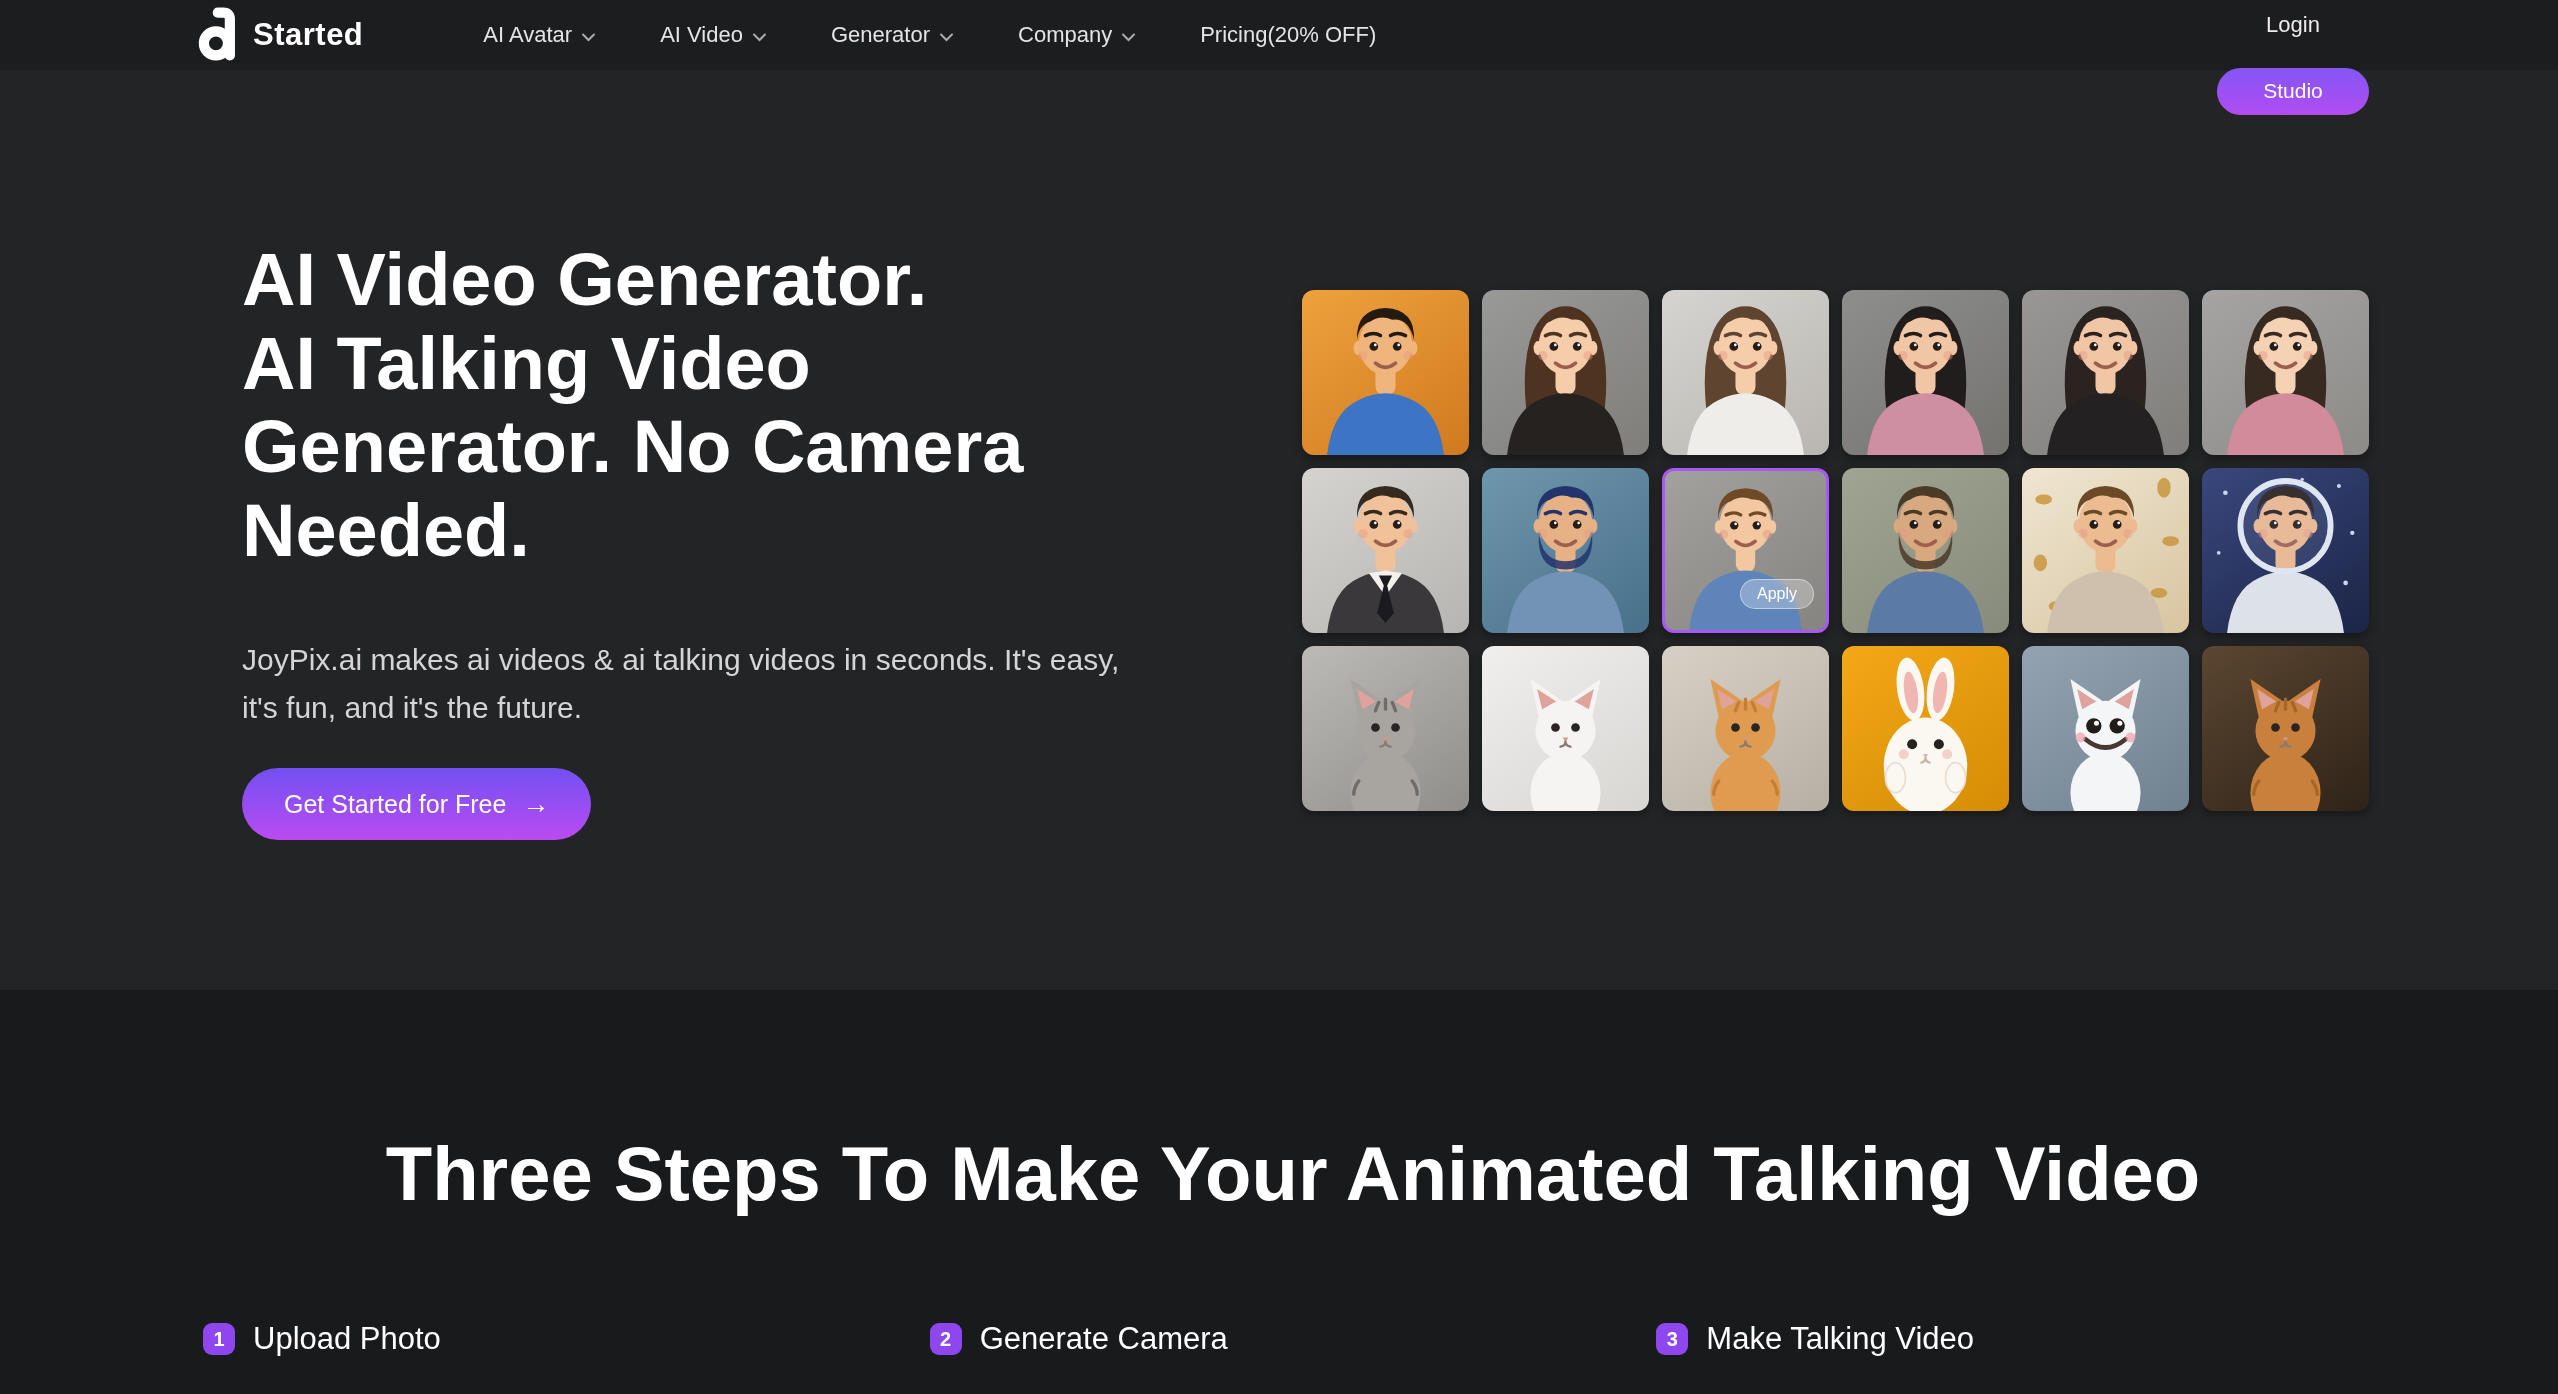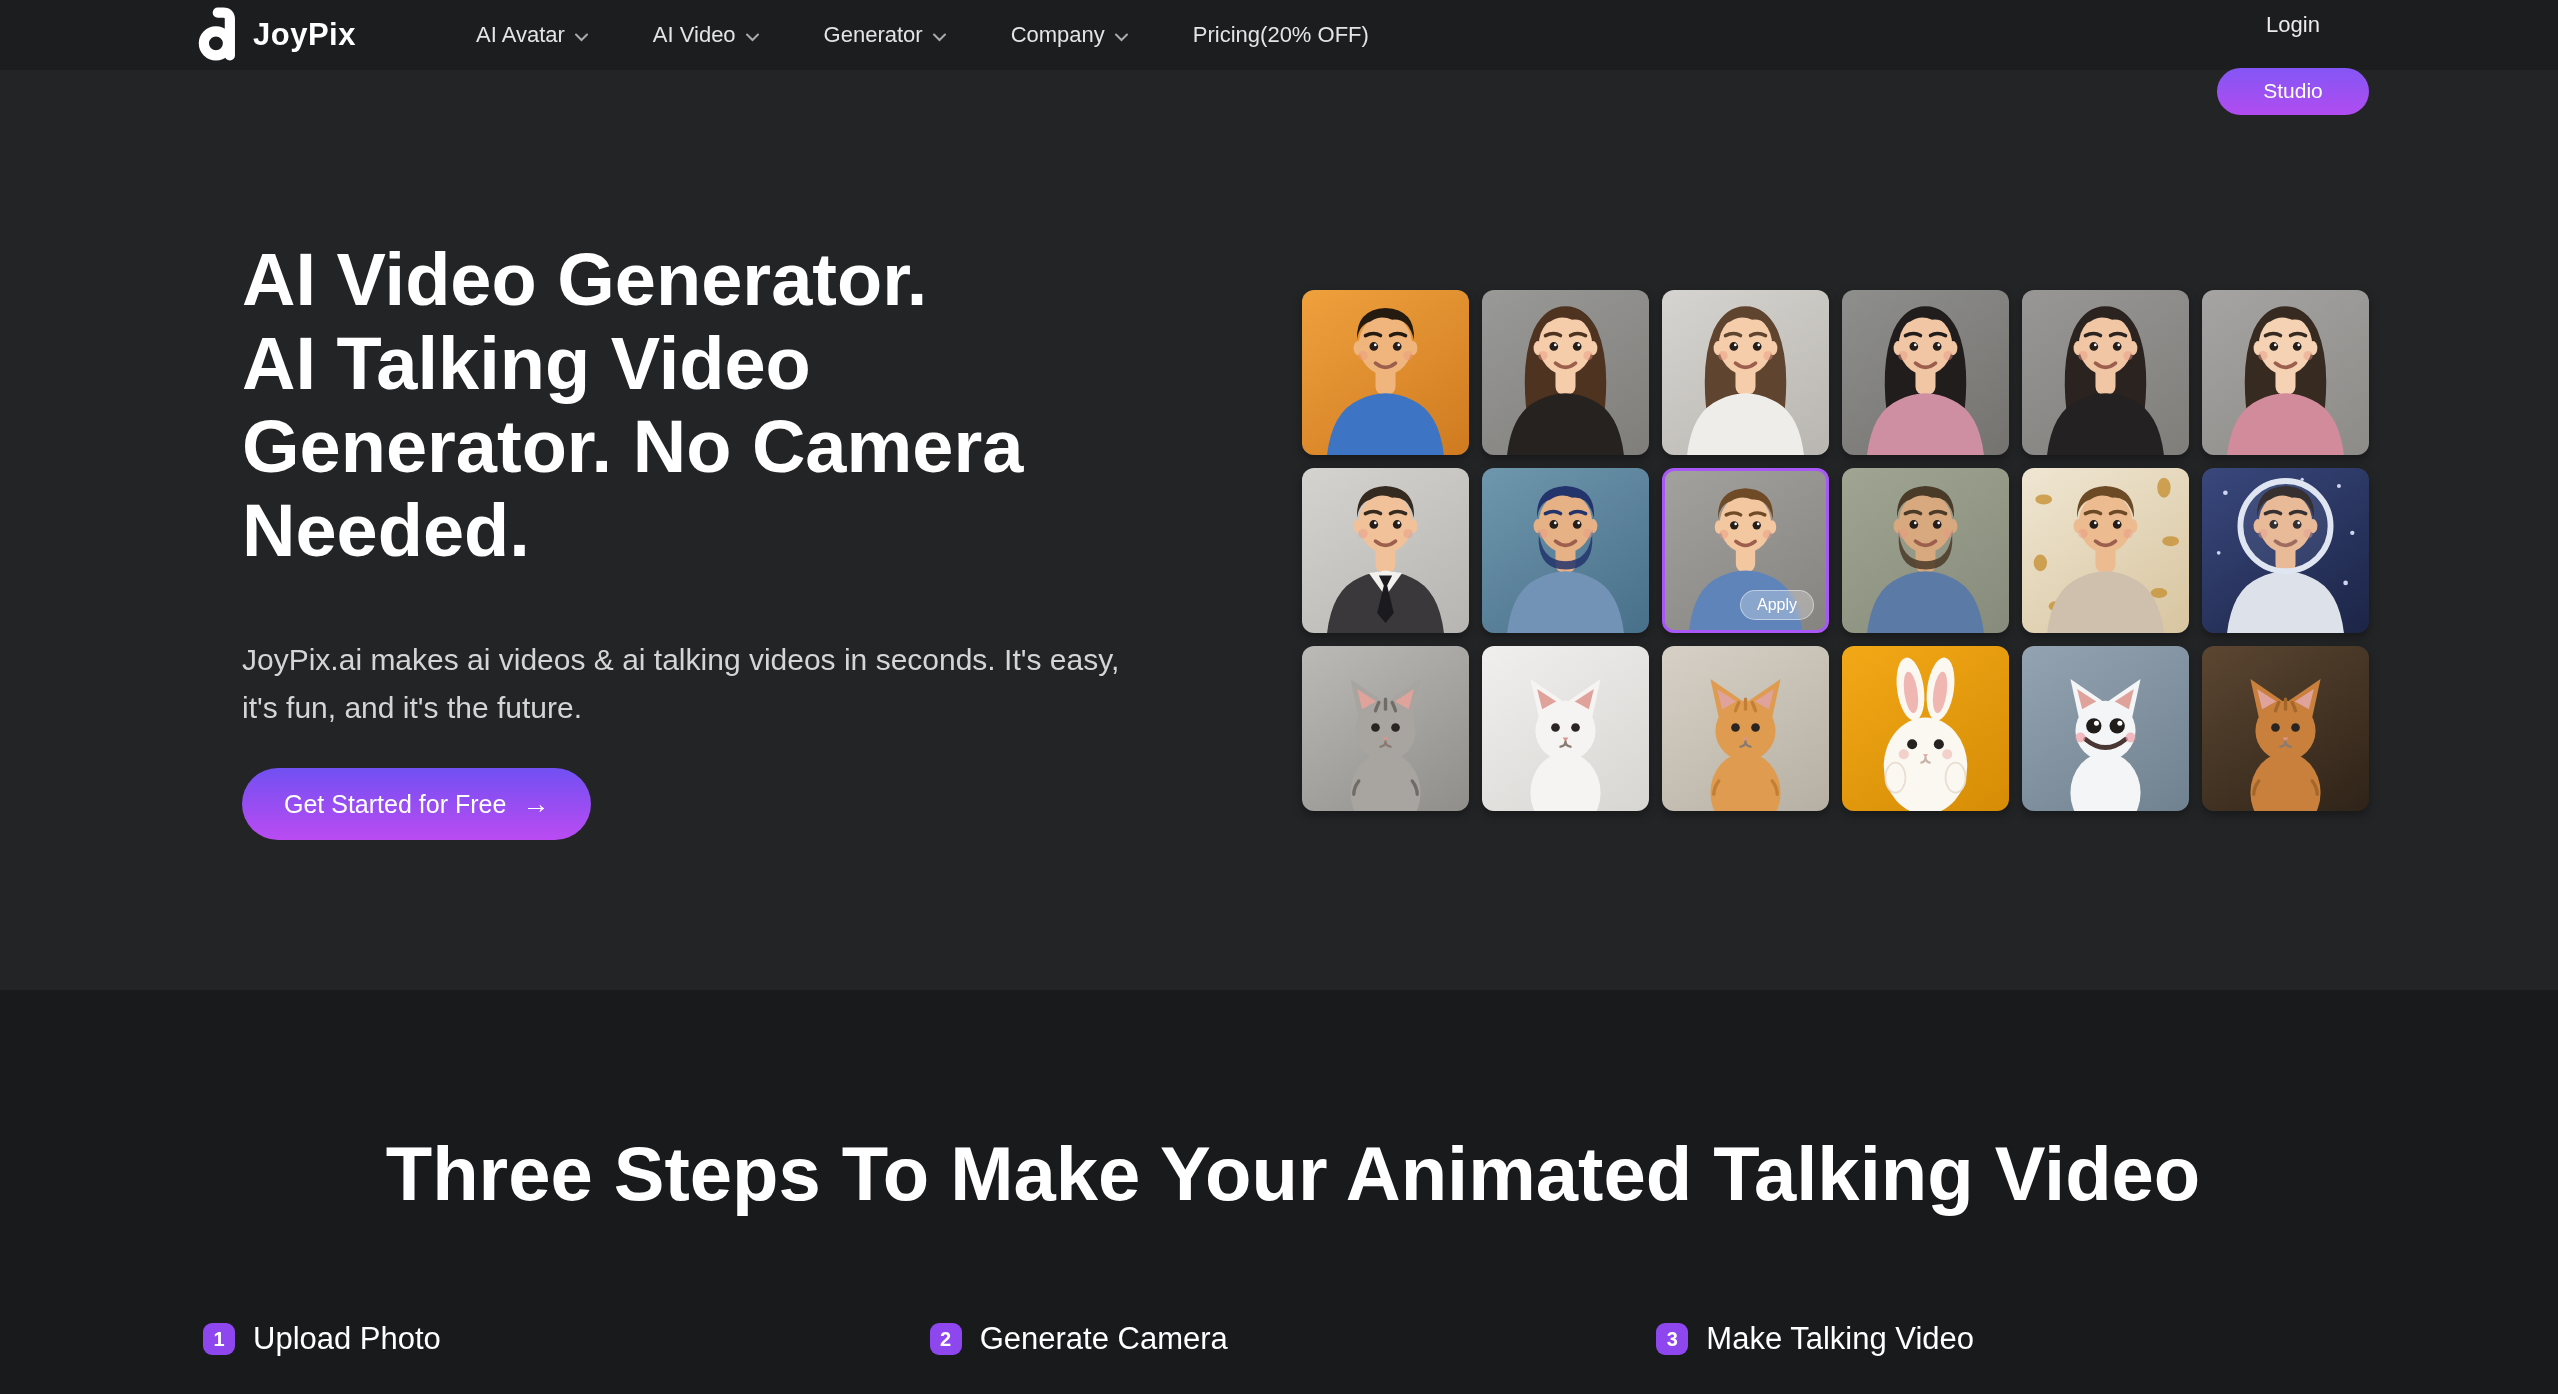--- a/index.html
+++ b/index.html
@@ -55,21 +55,21 @@
     margin-top:220px; width:1067px;
     display:grid; grid-template-columns:repeat(6,167px); grid-auto-rows:165px; gap:13px;
   }
   .av-cell {
     position:relative; border-radius:12px; overflow:hidden; cursor:pointer;
     box-shadow:0 4px 10px rgba(0,0,0,.35);
   }
   .av-cell svg { position:absolute; inset:0; width:100%; height:100%; }
   .av-cell.selected { border:3px solid var(--select); }
   .apply-badge {
-    position:absolute; right:12px; bottom:10px; z-index:2;
+    position:absolute; right:12px; bottom:21px; z-index:2;
     padding:5px 16px; border-radius:999px; font-size:16px; color:#fff;
     background:rgba(255,255,255,.28); border:1px solid rgba(255,255,255,.45);
     backdrop-filter:blur(2px);
   }
 
   
   .steps-sec { height:404px; background:#191a1c; padding-top:140px;padding-left:28px; }
   h2 { margin:0 0 104px; text-align:center; font-size:76px; font-weight:bold; color:#fff; }
   .steps { display:grid; grid-template-columns:repeat(3,1fr); }
   .step { display:flex; align-items:center; gap:18px; }
@@ -85,21 +85,21 @@
 
 <header>
   <div class="container nav-row">
     <div class="brand">
       <span>
         <svg width="52" height="56" viewBox="0 0 56 60">
           <path d="M44,52 V13 Q44,6 37,6 H31" stroke="#ffffff" stroke-width="11" fill="none" stroke-linecap="round"></path>
           <circle cx="29" cy="39" r="13" stroke="#ffffff" stroke-width="11" fill="none"></circle>
         </svg>
       </span>
-      <span class="brand-text">JoyPix</span>
+      <span class="brand-text">Started</span>
     </div>
 
     <ul class="menu" id="nav-menu">
         <li>
           <span>AI Avatar</span>
           <span><svg class="chev" viewBox="0 0 15 10" fill="none" stroke="#cfcfd2" stroke-width="2" stroke-linecap="round">
               <path d="M2,2.5 L7.5,8 L13,2.5"></path>
             </svg></span>
         </li>
         <li>

